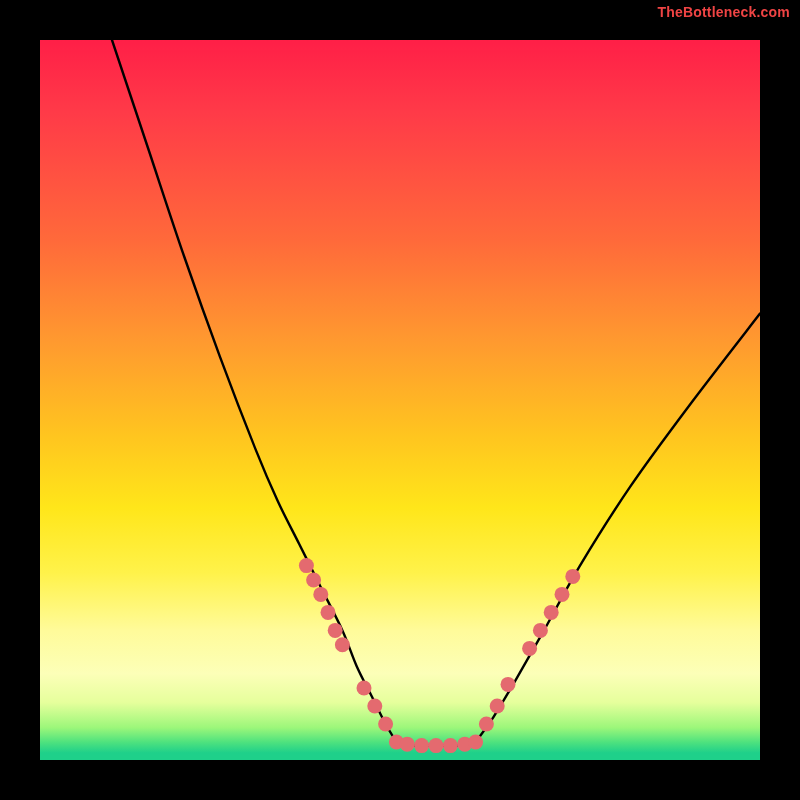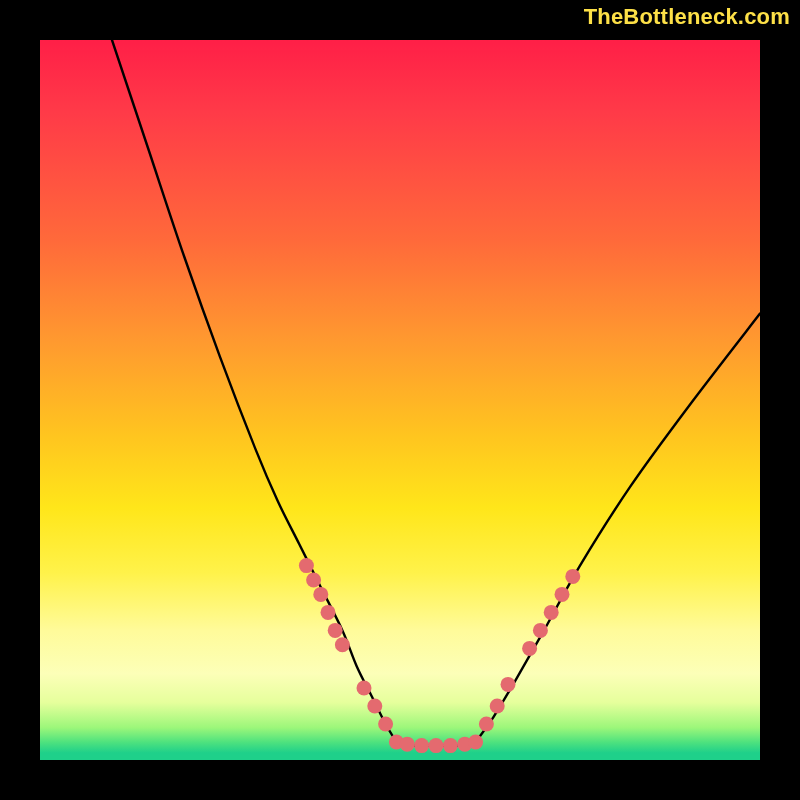--- a/index.html
+++ b/index.html
@@ -14,22 +14,22 @@
   .frame {
     position: relative;
     width: 800px;
     height: 800px;
     background: #000;
   }
   .watermark {
     position: absolute;
     top: 4px;
     right: 10px;
-    color: #fde047;
-    font-size: 22px;
+    color: #ef4444;
+    font-size: 14px;
     font-weight: 600;
     letter-spacing: 0.2px;
     z-index: 5;
   }
   .plot-area {
     position: absolute;
     left: 40px;
     top: 40px;
     width: 720px;
     height: 720px;

